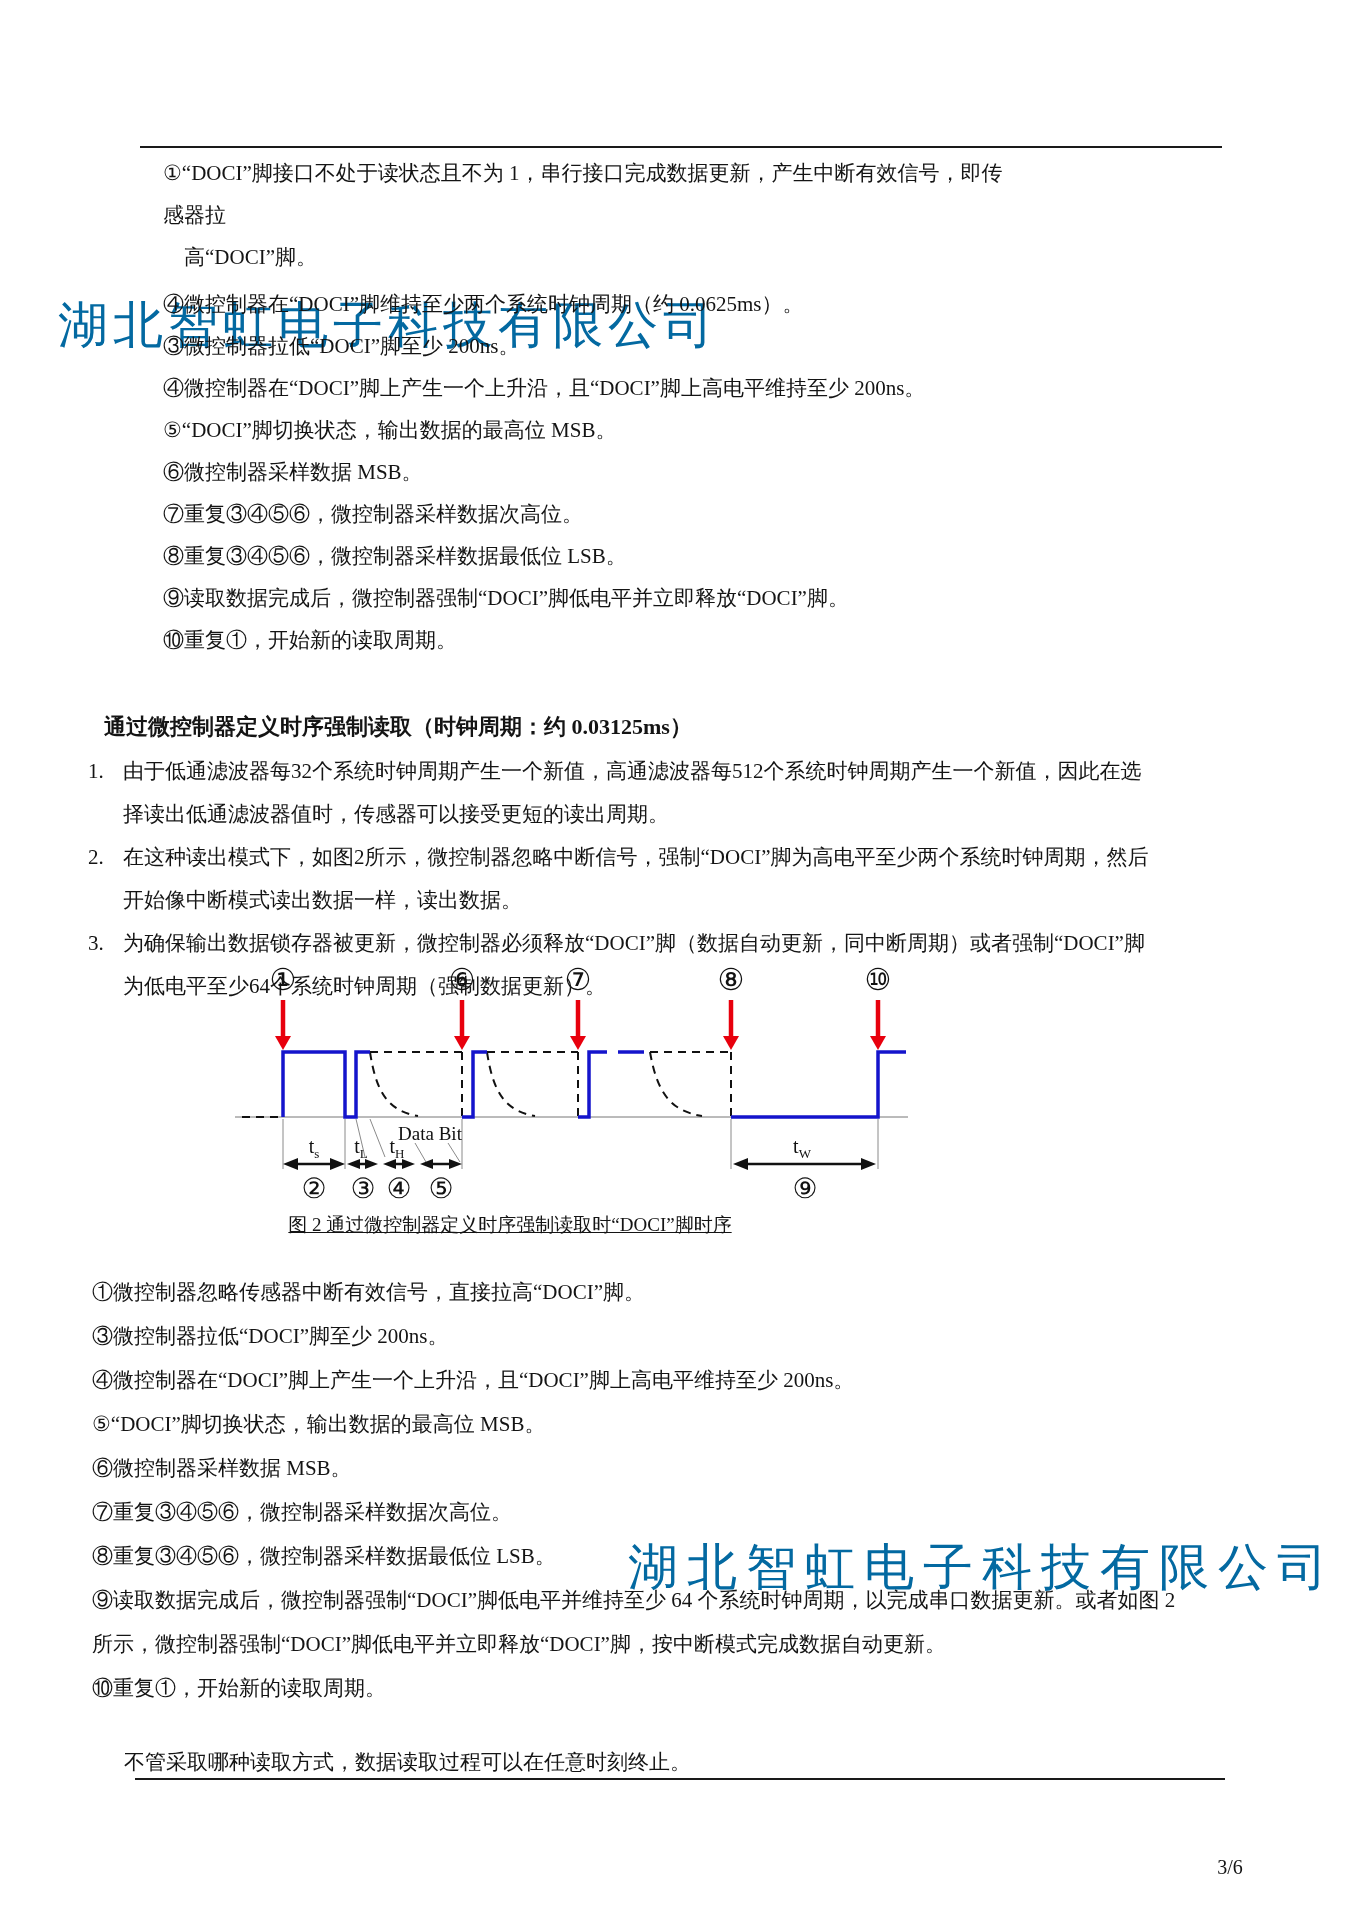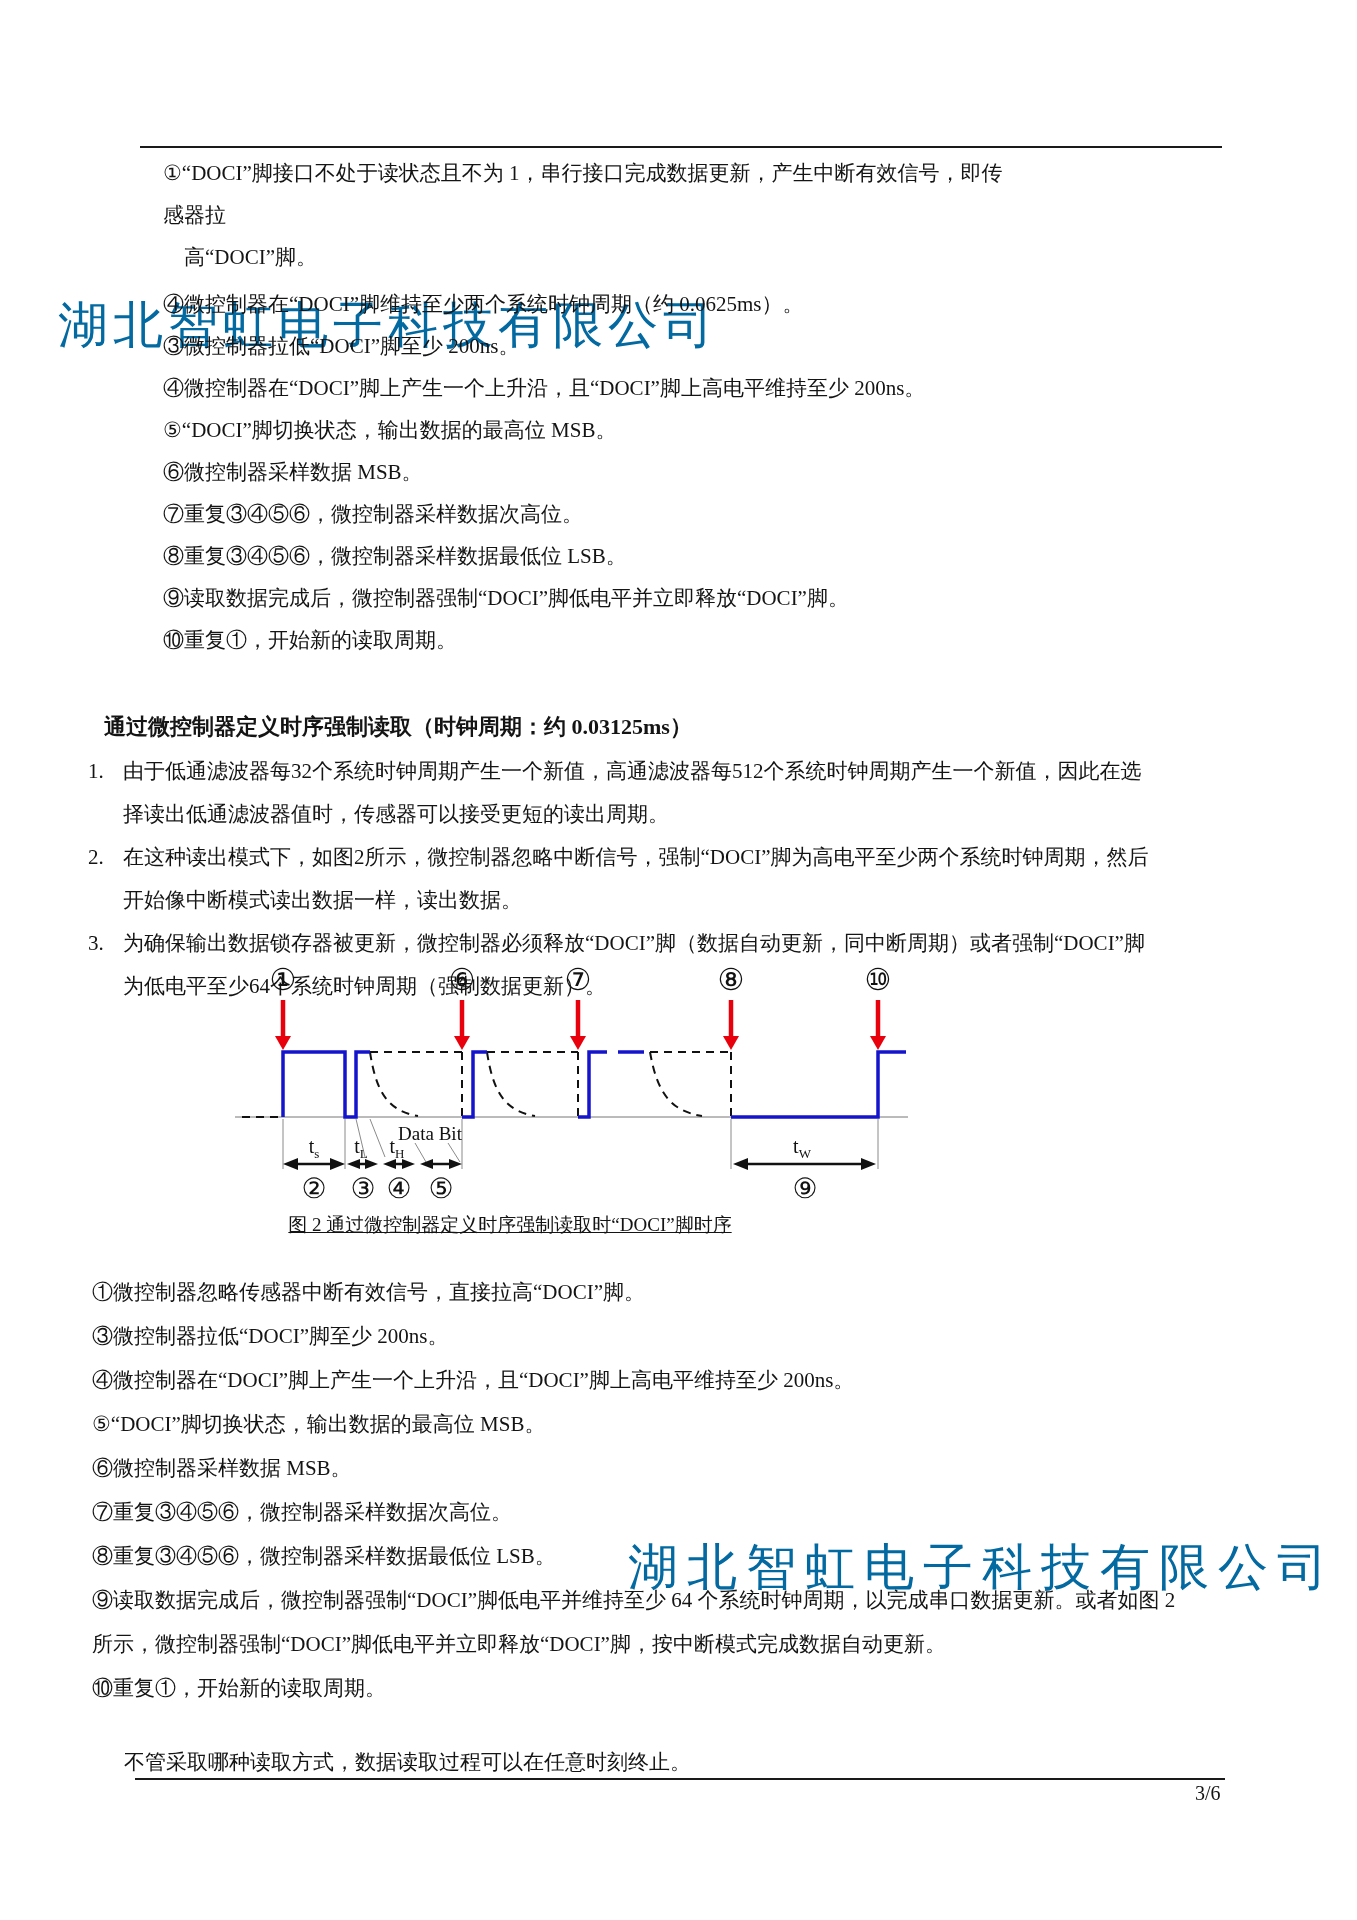--- a/index.html
+++ b/index.html
@@ -31,21 +31,21 @@
 
   .fig-wrap { position:absolute; left:230px; top:952px; width:690px; height:250px; z-index:1; }
 
   .fig-caption { position:absolute; left:230px; top:1212px; width:560px; text-align:center; font-size:19px; z-index:1; }
   .fig-caption span { text-decoration:underline; }
 
   .steps2 { position:absolute; left:92px; top:1270px; width:1195px; font-size:21px; line-height:44px; z-index:1; }
   .steps2 p { margin:0; white-space:pre-line; }
 
   .closing  { position:absolute; left:92px;  top:1748px; font-size:21px; z-index:1;margin-left:32px; }
-  .page-num { position:absolute; left:1195px; top:1782px; width:70px; text-align:left; font-size:20px; z-index:1; }
+  .page-num { position:absolute; left:1195px; top:1856px; width:70px; text-align:center; font-size:20px; z-index:1; }
 
   svg text { font-family:"Liberation Serif","DejaVu Serif",serif; fill:#111; }
   .dim-line { stroke:#111; stroke-width:2.5; }
   .guide    { stroke:#8a8a8a; stroke-width:1; }
   .dashseg  { stroke:#111; stroke-width:2; fill:none; stroke-dasharray:8,6; }
 </style>
 </head>
 <body>
 
 <div class="watermark" id="wm1">湖北智虹电子科技有限公司</div>

